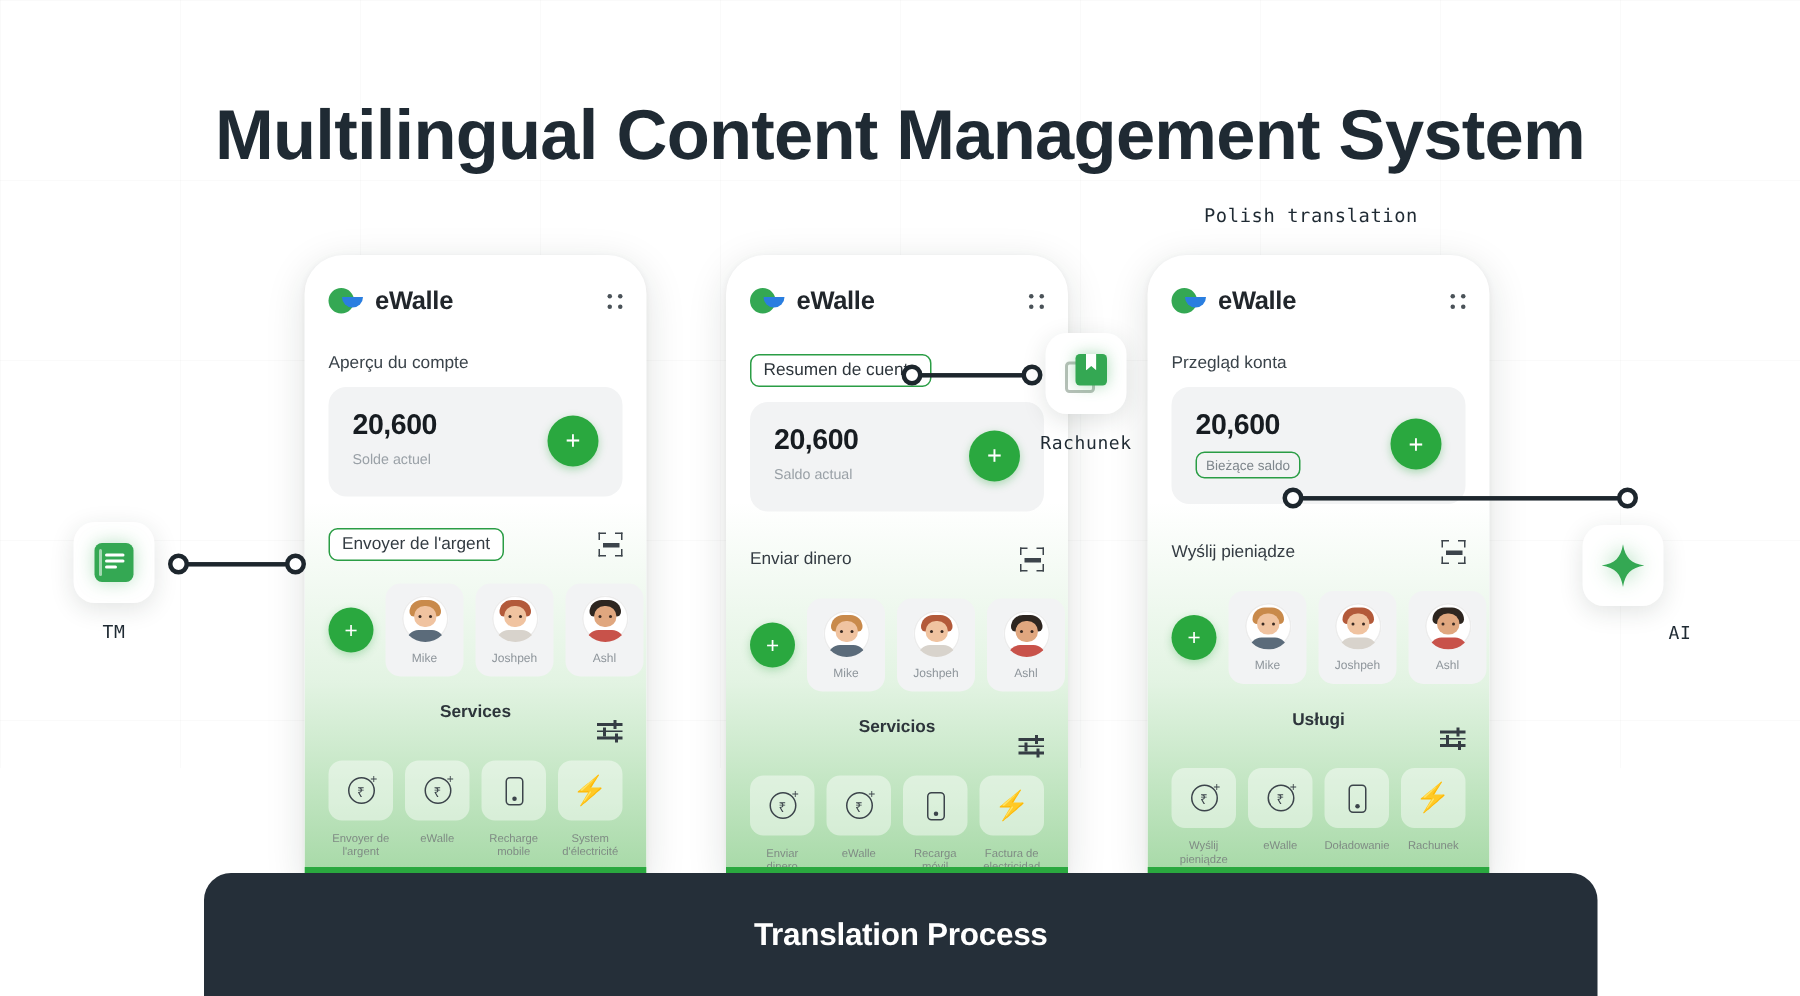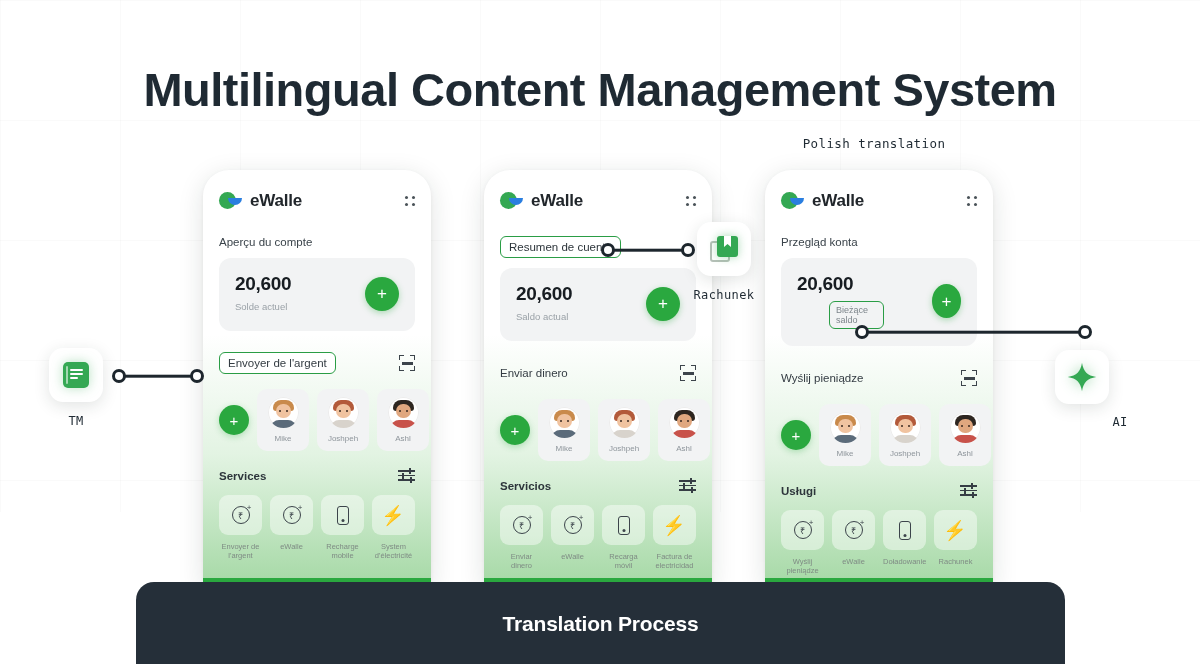--- a/index.html
+++ b/index.html
@@ -111,21 +111,21 @@
   .balance-card{
     background: #f2f3f4;
     border-radius: 12px;
     padding: 15px 16px 17px 16px;
     display:flex; align-items:center;
     position: relative;
     gap: 48px;
   }
   .bal-amount{ font-size:19px; font-weight:700; color:#171c21; letter-spacing:-0.3px;}
   .bal-sub{ font-size:9.5px; color:#9aa1a7; margin-top:6px; display:inline-block;}
-  .bal-sub.hl{ font-size:9px; padding:3px 6px; color:#7d858b; background:transparent;margin-left:32px;}
+  .bal-sub.hl{ font-size:9px; padding:3px 6px; color:#7d858b; background:transparent;}
   .plus-btn{
     margin-left:auto;
     width:34px;height:34px;border-radius:50%;
     background:#2aa83f;
     display:flex;align-items:center;justify-content:center;
     color:#fff; font-size:17px; font-weight:400; line-height:1;
     box-shadow: 0 2px 6px rgba(42,168,63,0.35);
   }
 
   
@@ -168,21 +168,21 @@
     box-shadow: inset 0 0 0 1px #ececec;
   }
   .av .hair{ position:absolute; left:5px; right:5px; top:3px; height:11px; border-radius:8px 8px 3px 3px; }
   .av .face{ position:absolute; left:8px; right:8px; top:7px; height:14px; border-radius:7px; background:#f0c3a0;}
   .av .body{ position:absolute; left:3px; right:3px; bottom:0; height:8px; border-radius:8px 8px 0 0; }
   .av .eye{ position:absolute; width:2px;height:2px;border-radius:50%;background:#3a2a22; top:13px;}
   .av .eye.l{ left:11px;} .av .eye.r{ right:11px;}
   .contact-name{ font-size:8px; color:#8e959b; white-space:nowrap; overflow:hidden;}
 
   
-  .svc-head{ display:flex; align-items:center; margin-top:18px;}
+  .svc-head{ display:flex; align-items:center; margin-top:18px;flex-direction:column;}
   .svc-title{ font-size:11.5px; font-weight:600; color:#2d353b;}
   .slider-icon{ margin-left:auto; width:17px;height:13px; position:relative;}
   .slider-icon i{ position:absolute; left:0; right:0; height:1.7px; background:#353d44;}
   .slider-icon i:nth-child(1){ top:1px;}
   .slider-icon i:nth-child(2){ top:5.5px;}
   .slider-icon i:nth-child(3){ top:10px;}
   .slider-icon b{ position:absolute; width:2px; height:6px; background:#353d44;}
   .slider-icon b:nth-child(4){ left:11px; top:-1px;}
   .slider-icon b:nth-child(5){ left:4px; top:3.5px;}
   .slider-icon b:nth-child(6){ left:12px; top:8px;}

